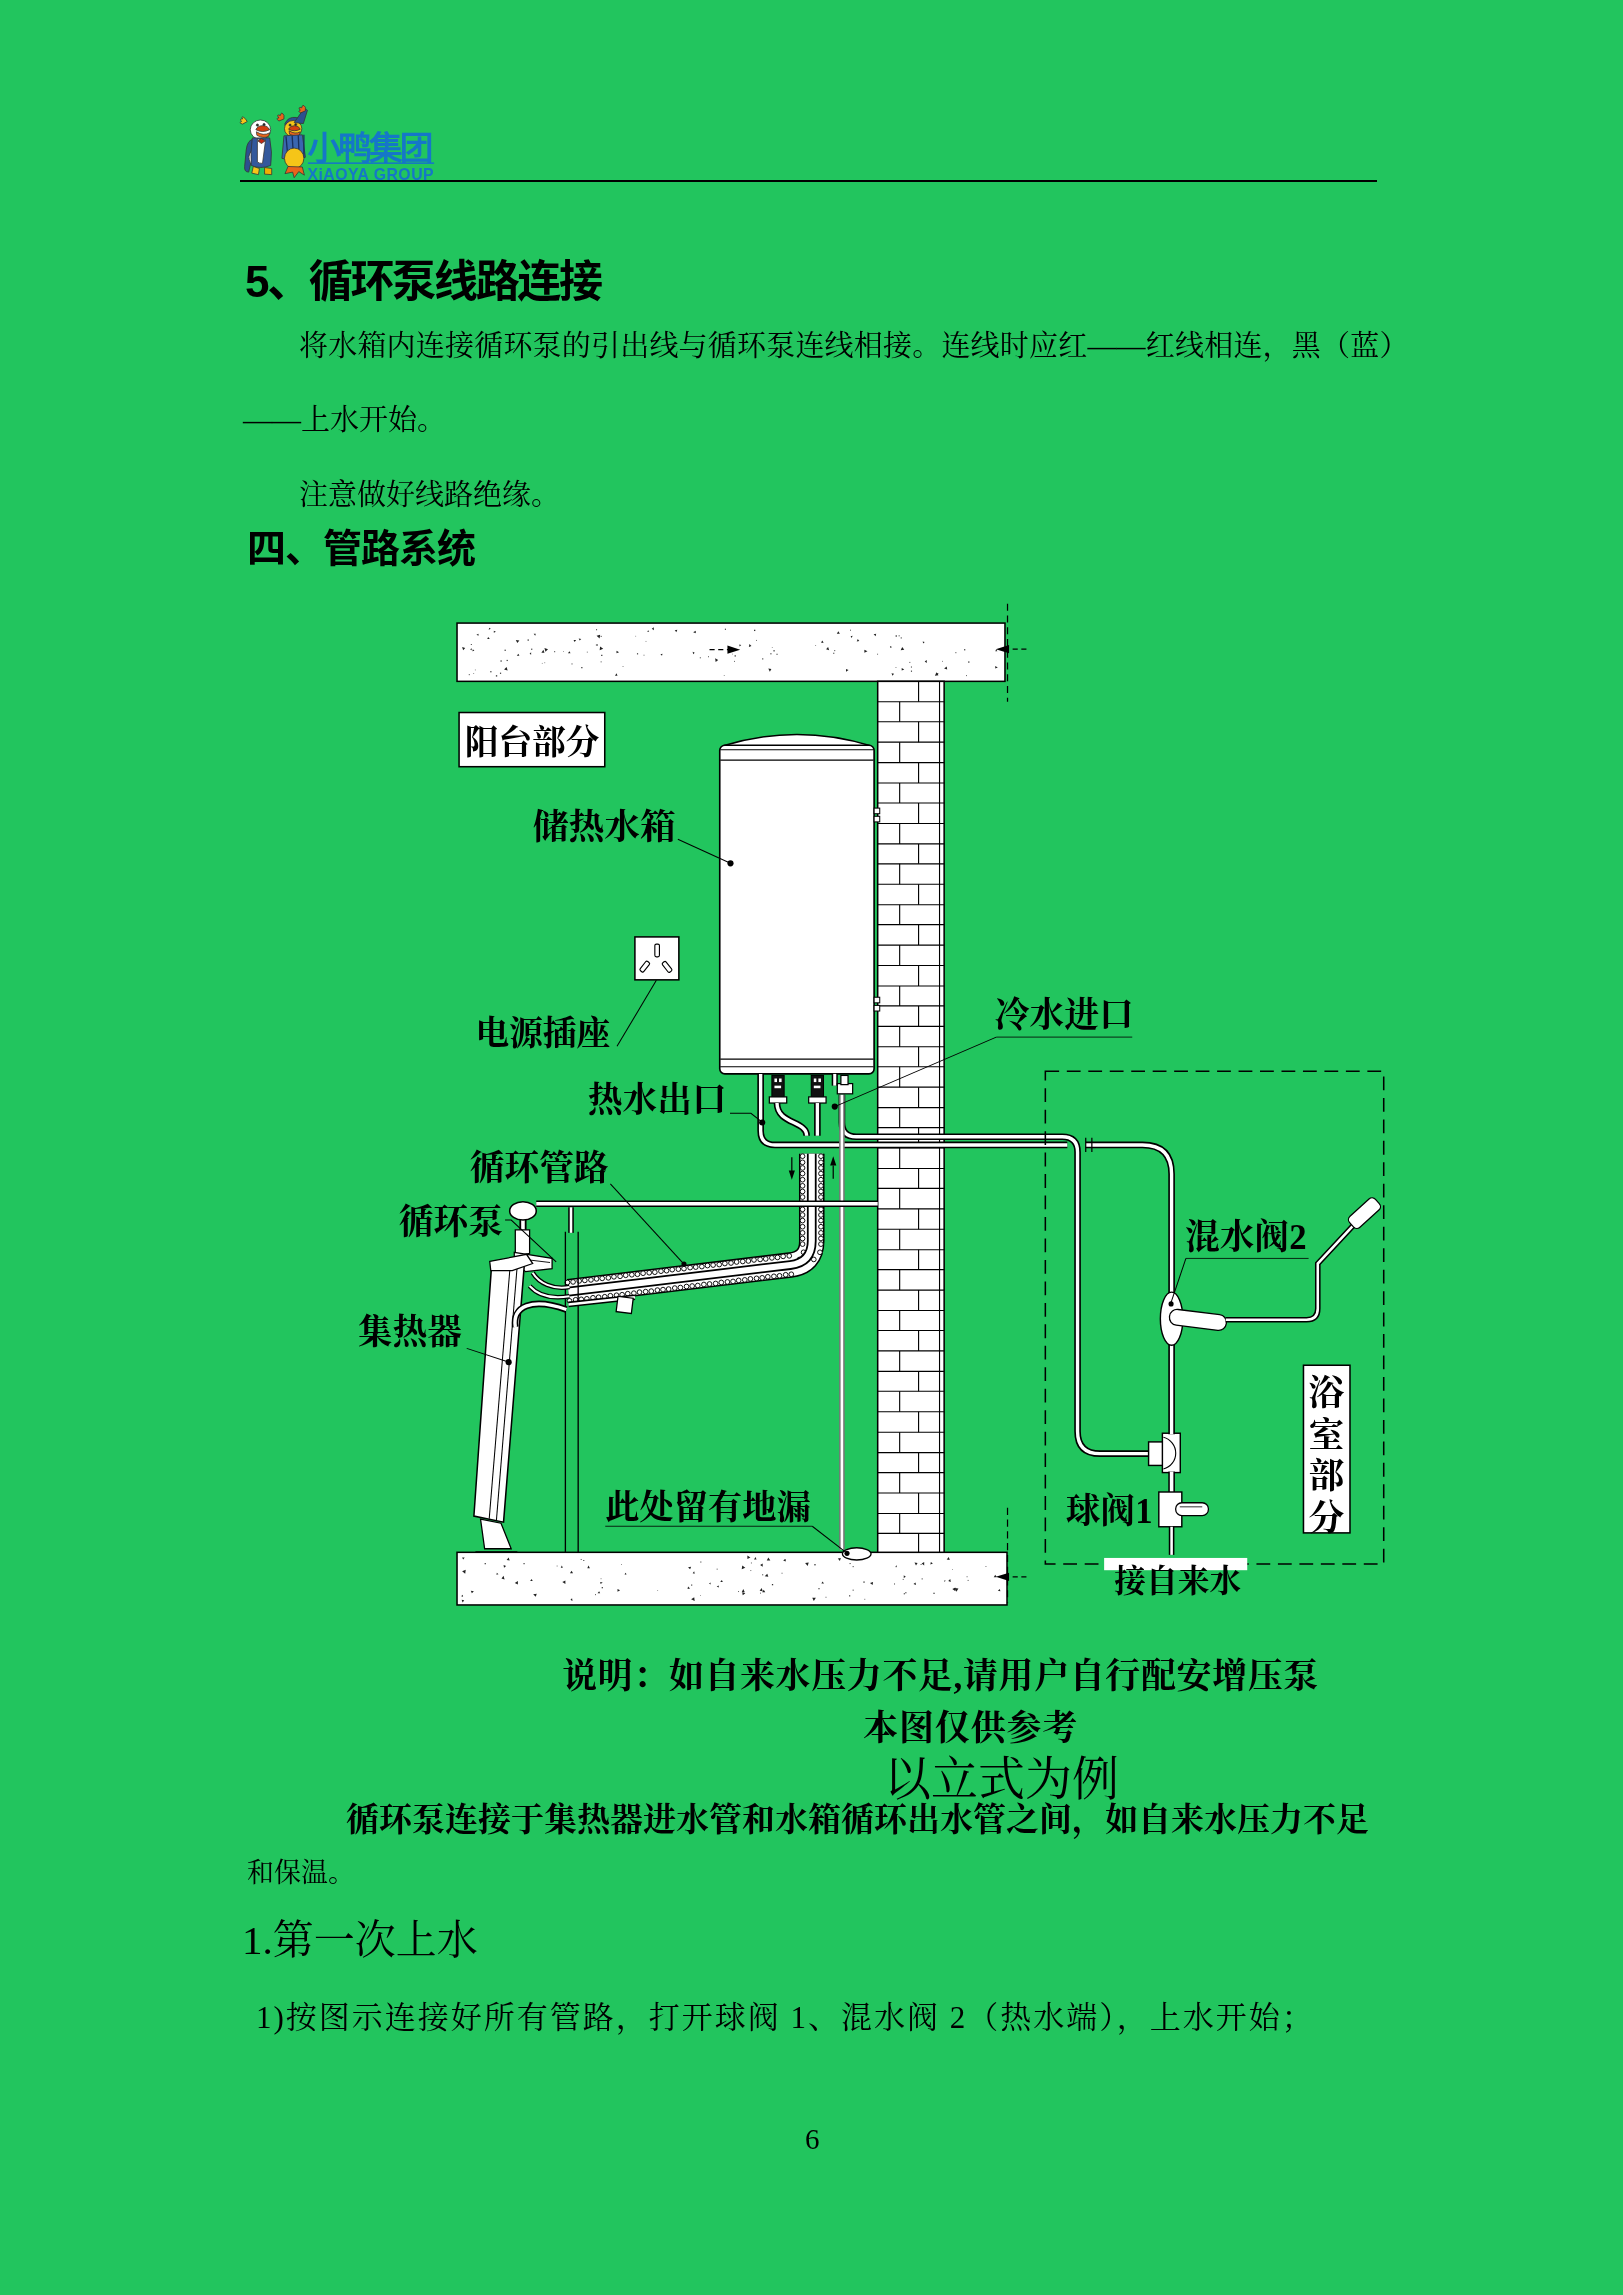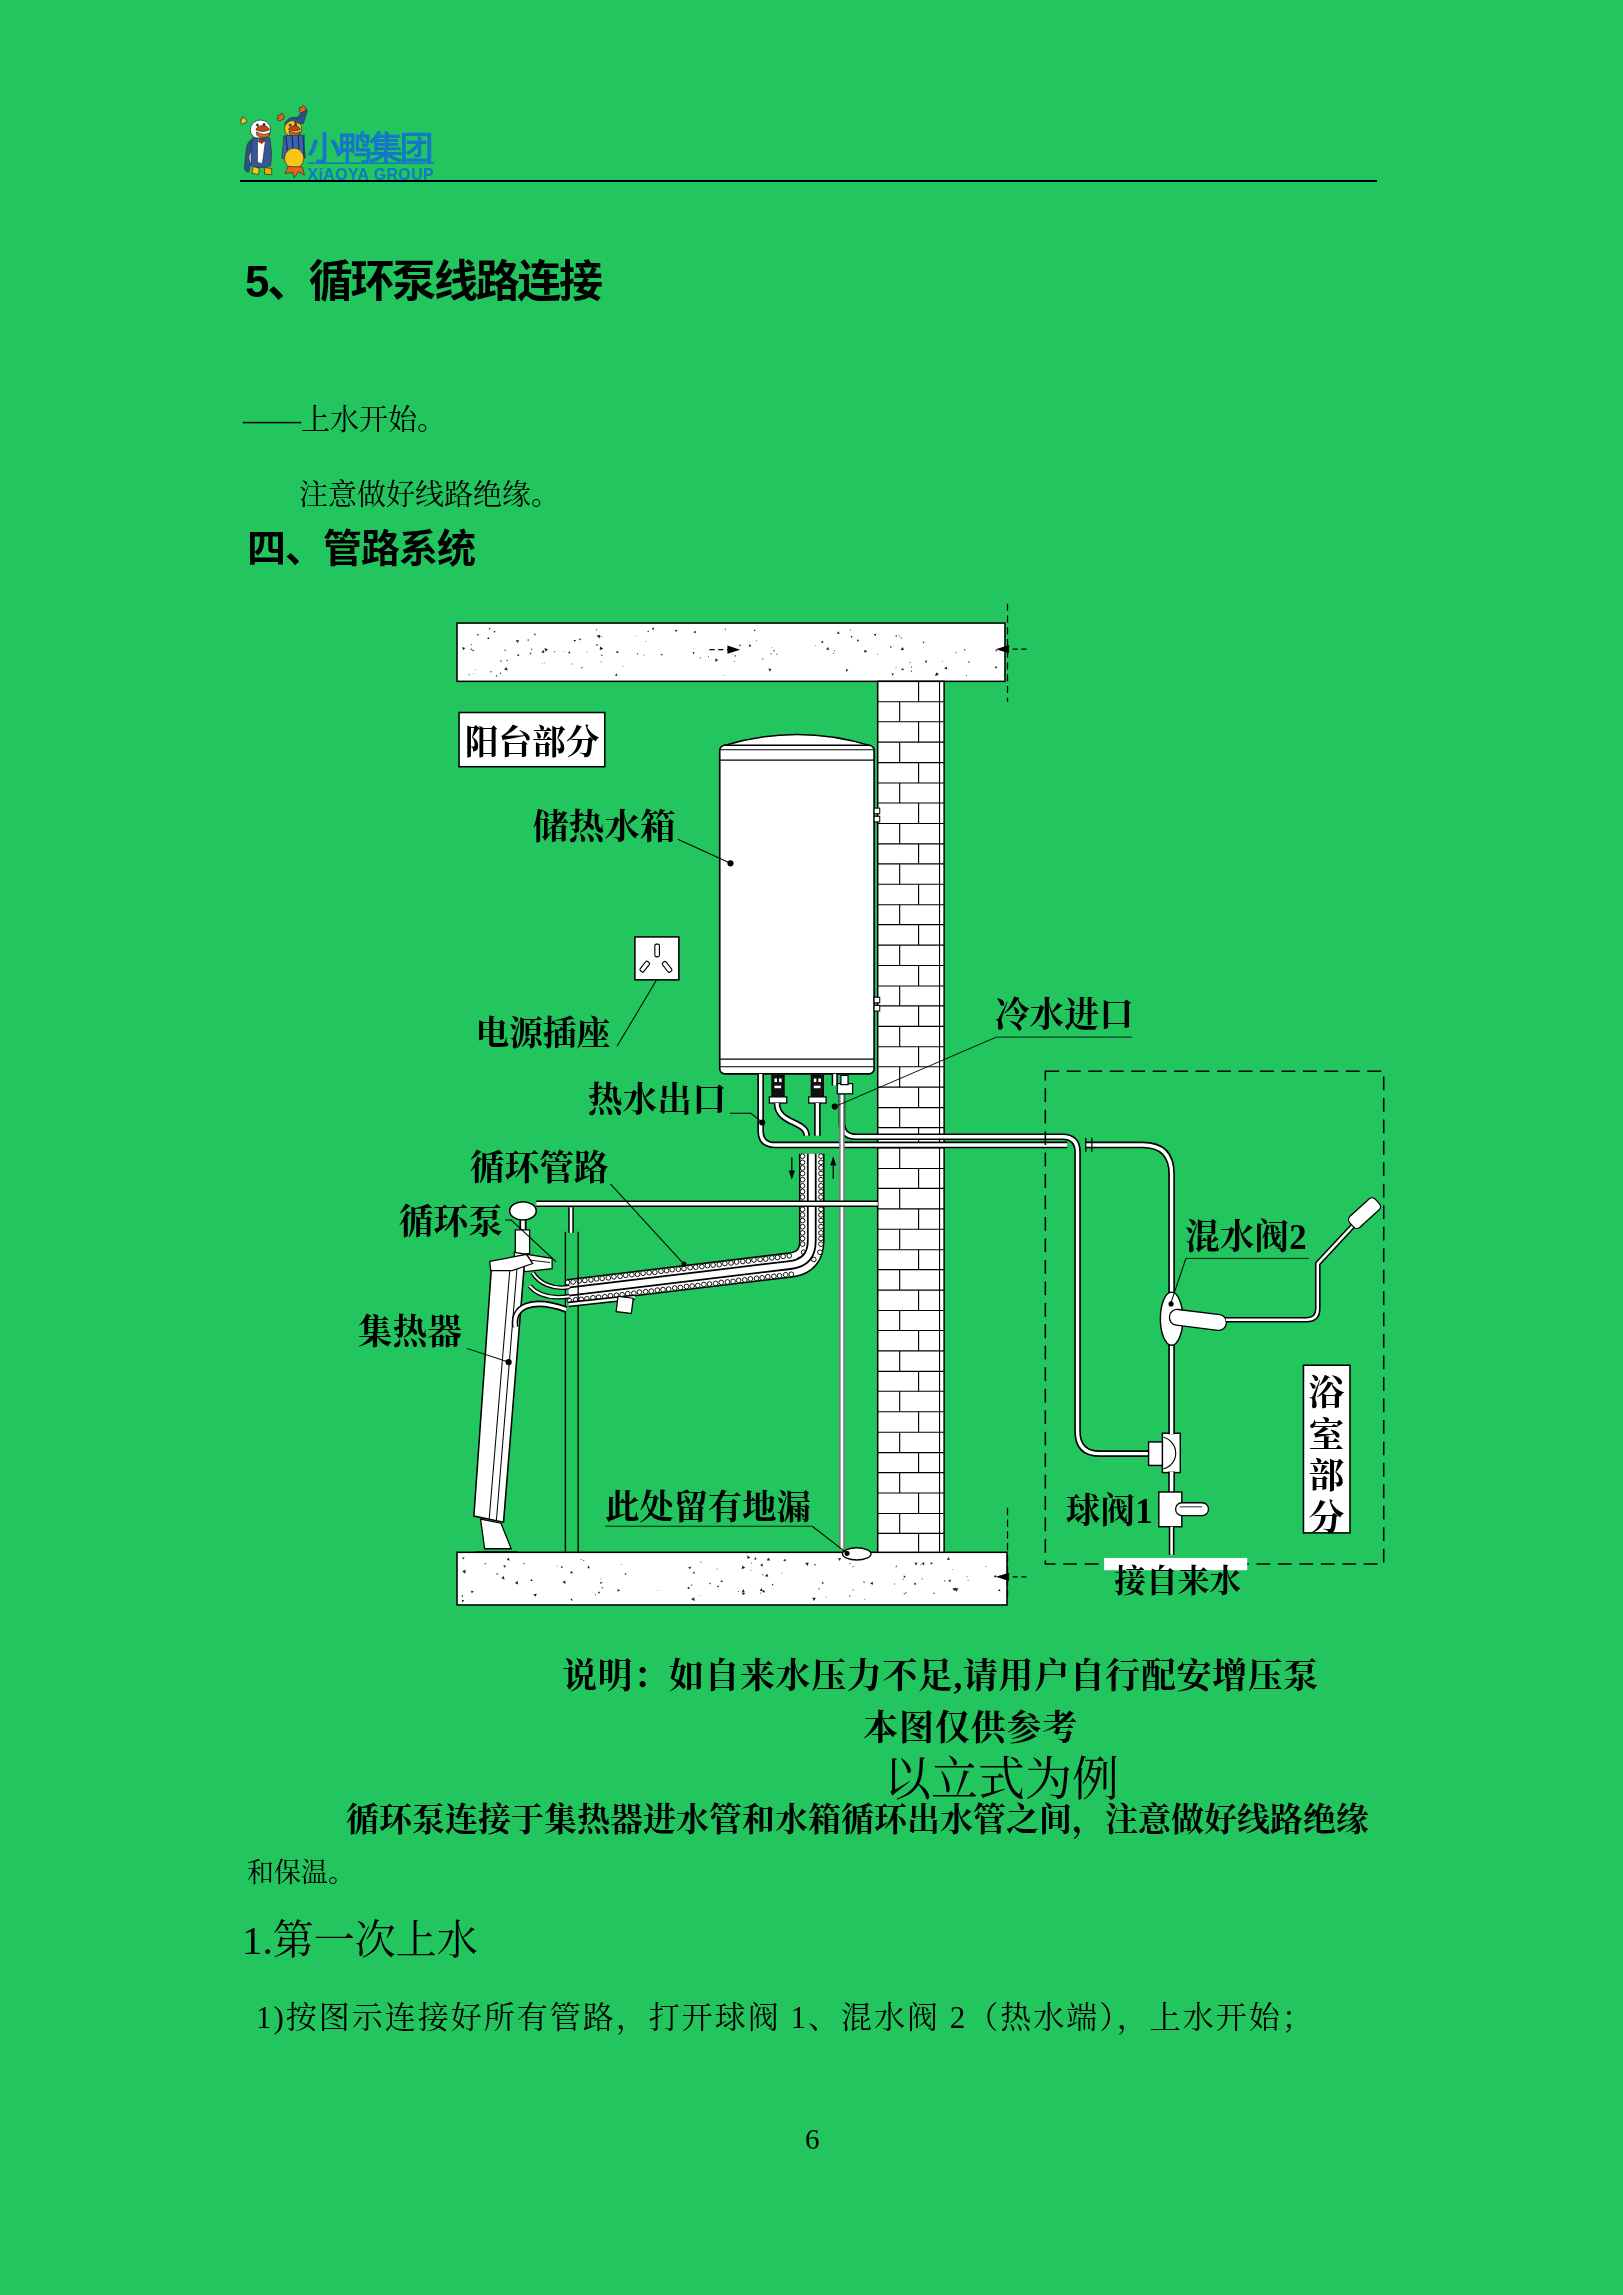--- a/index.html
+++ b/index.html
@@ -42,34 +42,35 @@
 
 <rect x="137" y="122" width="247" height="3" fill="#1577C8"></rect>
 
 <text x="136" y="157" font-family="Liberation Sans" font-weight="bold" font-size="31" fill="#1577C8" textLength="247">XiAOYA GROUP</text>
 </svg>
 
 <div style="position:absolute;left:240px;top:180px;width:1137px;height:2px;background:#000"></div>
 
 <div class="t sans" style="left:245px;top:260px;font-size:44px;font-weight:bold;letter-spacing:-2.3px">5、循环泵线路连接</div>
 
+<div class="t" style="left:299px;top:332px;font-size:29px;letter-spacing:0.2px">将水箱内连接循环泵的引出线与循环泵连线相接。连线时应红——红线相连，黑（蓝）</div>
 
 <div class="t" style="left:243px;top:406px;font-size:29px">——上水开始。</div>
 
 <div class="t" style="left:299px;top:481px;font-size:29px">注意做好线路绝缘。</div>
 
 <div class="t sans" style="left:247px;top:529px;font-size:39px;font-weight:bold;letter-spacing:-1px">四、管路系统</div>
 
 <div class="t" style="left:562px;top:1659px;font-size:35px;font-weight:bold;letter-spacing:0.6px">说明：如自来水压力不足,请用户自行配安增压泵</div>
 
 <div class="t" style="left:863px;top:1711px;font-size:35px;font-weight:bold;letter-spacing:0.9px">本图仅供参考</div>
 
 <div class="t" style="left:884px;top:1756px;font-size:47px">以立式为例</div>
 
-<div class="t" style="left:346px;top:1804px;font-size:33px;font-weight:bold">循环泵连接于集热器进水管和水箱循环出水管之间，注意做好线路绝缘</div>
+<div class="t" style="left:346px;top:1804px;font-size:33px;font-weight:bold">循环泵连接于集热器进水管和水箱循环出水管之间，如自来水压力不足</div>
 
 <div class="t" style="left:247px;top:1860px;font-size:27px;font-weight:normal">和保温。</div>
 
 <div class="t" style="left:242px;top:1920px;font-size:41px">1.第一次上水</div>
 
 <div class="t" style="left:256px;top:2002px;font-size:31px;letter-spacing:2px">1)按图示连接好所有管路，打开球阀 1、混水阀 2（热水端），上水开始；</div>
 
 <div class="t" style="left:805px;top:2125px;font-size:29px">6</div>
 <svg style="position:absolute;left:0;top:0" width="1623" height="2295" viewBox="0 0 3175 4490" font-family="Liberation Serif,Noto Serif CJK SC,serif">
 

